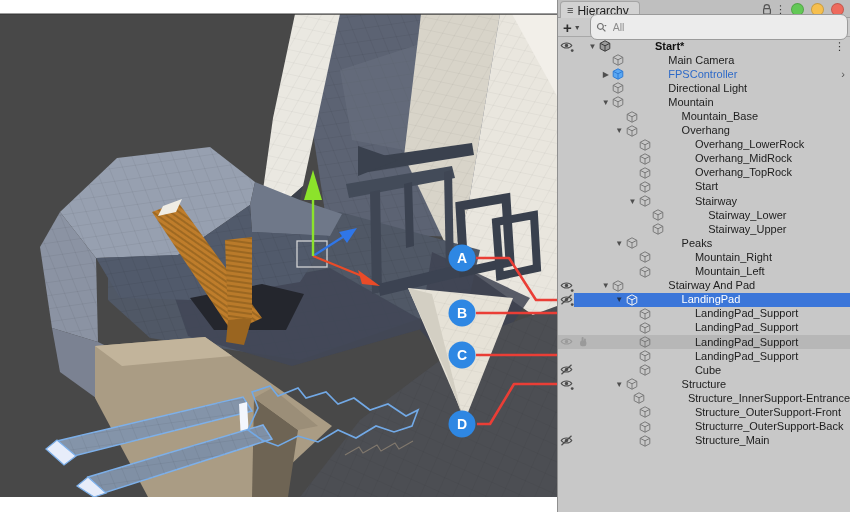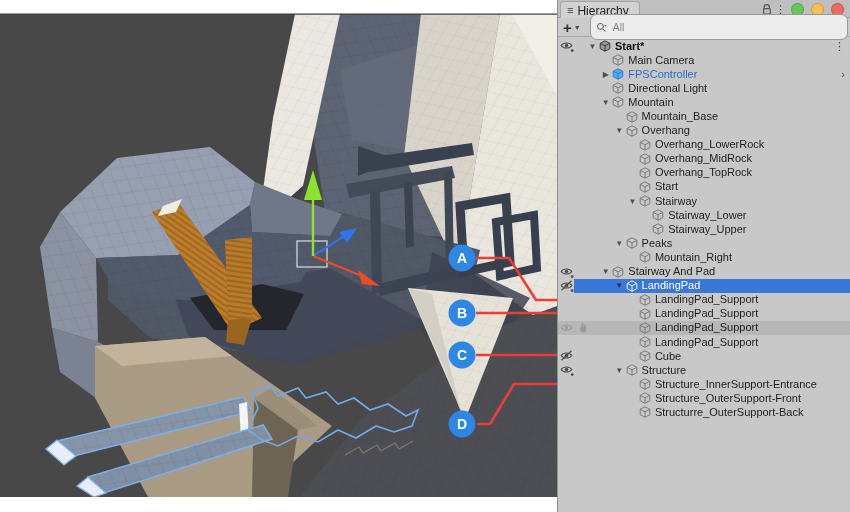--- a/index.html
+++ b/index.html
@@ -31,21 +31,21 @@
   #searchbox input::placeholder{color:#8d8d8d;opacity:1;}
   .mag{margin-right:4px;display:flex;align-items:center;}
 
   #tree{position:absolute;left:0;top:37px;right:0;bottom:0;overflow:hidden;}
   .row{position:relative;height:14.1px;font-size:11px;color:#1d1d1d;white-space:nowrap;}
   .rowbg{position:absolute;top:0;bottom:0;right:0;}
   .rowline{position:absolute;top:0;bottom:0;left:0;right:0;display:flex;align-items:center;}
   .spacer{display:inline-block;height:1px;}
   .exp{display:inline-block;width:13px;font-size:8px;color:#4f4f4f;text-align:center;}
   .gicon{display:inline-block;width:13px;height:12px;margin-right:3px;position:relative;top:0px;}
-  .lbl{position:relative;top:-0.5px;}
+  .lbl{position:relative;top:-0.5px;margin-left:40px;}
   .gutter-eye{position:absolute;left:2px;top:1px;}
   .gutter-pick{position:absolute;left:19px;top:1px;}
   .trail{position:absolute;right:5px;top:0;height:14px;display:flex;align-items:center;font-size:11px;color:#555;}
 </style>
 </head>
 <body>
 <div id="stage">
 
   <div id="scene">
     <svg width="557" height="512" viewBox="0 0 557 512">
@@ -412,20 +412,31 @@
             <span class="exp"></span>
             <span class="gicon"><svg width="12" height="12" viewBox="0 0 12 12">
     <path d="M6,0.8 L10.8,3.3 V8.7 L6,11.2 L1.2,8.7 V3.3 Z" fill="none" stroke="#7a7a7a" stroke-width="1"></path>
     <path d="M1.2,3.3 L6,5.8 L10.8,3.3 M6,5.8 V11.2" fill="none" stroke="#7a7a7a" stroke-width="1"></path>
   </svg></span>
             <span class="lbl">Mountain_Right</span>
           </div>
         </div>
         <div class="row">
           <div class="rowline">
+            <span class="spacer" style="width: 67.9px;"></span>
+            <span class="exp"></span>
+            <span class="gicon"><svg width="12" height="12" viewBox="0 0 12 12">
+    <path d="M6,0.8 L10.8,3.3 V8.7 L6,11.2 L1.2,8.7 V3.3 Z" fill="none" stroke="#7a7a7a" stroke-width="1"></path>
+    <path d="M1.2,3.3 L6,5.8 L10.8,3.3 M6,5.8 V11.2" fill="none" stroke="#7a7a7a" stroke-width="1"></path>
+  </svg></span>
+            <span class="lbl">Mountain_Left</span>
+          </div>
+        </div>
+        <div class="row">
+          <div class="rowline">
             <span class="spacer" style="width: 41.3px;"></span>
             <span class="exp">▼</span>
             <span class="gicon"><svg width="12" height="12" viewBox="0 0 12 12">
     <path d="M6,0.8 L10.8,3.3 V8.7 L6,11.2 L1.2,8.7 V3.3 Z" fill="none" stroke="#7a7a7a" stroke-width="1"></path>
     <path d="M1.2,3.3 L6,5.8 L10.8,3.3 M6,5.8 V11.2" fill="none" stroke="#7a7a7a" stroke-width="1"></path>
   </svg></span>
             <span class="lbl">Stairway And Pad</span>
           </div>
           <span class="gutter-eye"><svg width="14" height="13" viewBox="0 0 14 13">
     <path d="M1.2,5.5 C3.4,2.1 9.6,2.1 11.8,5.5 C9.6,8.9 3.4,8.9 1.2,5.5 Z" fill="none" stroke="#4c4c4c" stroke-width="1.1"></path>
@@ -567,15 +578,32 @@
           <div class="rowline">
             <span class="spacer" style="width: 67.9px;"></span>
             <span class="exp"></span>
             <span class="gicon"><svg width="12" height="12" viewBox="0 0 12 12">
     <path d="M6,0.8 L10.8,3.3 V8.7 L6,11.2 L1.2,8.7 V3.3 Z" fill="none" stroke="#7a7a7a" stroke-width="1"></path>
     <path d="M1.2,3.3 L6,5.8 L10.8,3.3 M6,5.8 V11.2" fill="none" stroke="#7a7a7a" stroke-width="1"></path>
   </svg></span>
             <span class="lbl">Structurre_OuterSupport-Back</span>
           </div>
         </div>
+        <div class="row">
+          <div class="rowline">
+            <span class="spacer" style="width: 67.9px;"></span>
+            <span class="exp"></span>
+            <span class="gicon"><svg width="12" height="12" viewBox="0 0 12 12">
+    <path d="M6,0.8 L10.8,3.3 V8.7 L6,11.2 L1.2,8.7 V3.3 Z" fill="none" stroke="#7a7a7a" stroke-width="1"></path>
+    <path d="M1.2,3.3 L6,5.8 L10.8,3.3 M6,5.8 V11.2" fill="none" stroke="#7a7a7a" stroke-width="1"></path>
+  </svg></span>
+            <span class="lbl">Structure_Main</span>
+          </div>
+          <span class="gutter-eye"><svg width="14" height="13" viewBox="0 0 14 13">
+    <path d="M1.2,5.5 C3.4,2.1 9.6,2.1 11.8,5.5 C9.6,8.9 3.4,8.9 1.2,5.5 Z" fill="none" stroke="#4c4c4c" stroke-width="1.1"></path>
+    <circle cx="6.5" cy="5.5" r="1.7" fill="#4c4c4c"></circle>
+    <line x1="1.5" y1="10.2" x2="11.5" y2="0.8" stroke="#4c4c4c" stroke-width="1.2"></line>
+
+  </svg></span>
+        </div>
       </div>
   </div>
 </div>
 
 </body></html>

